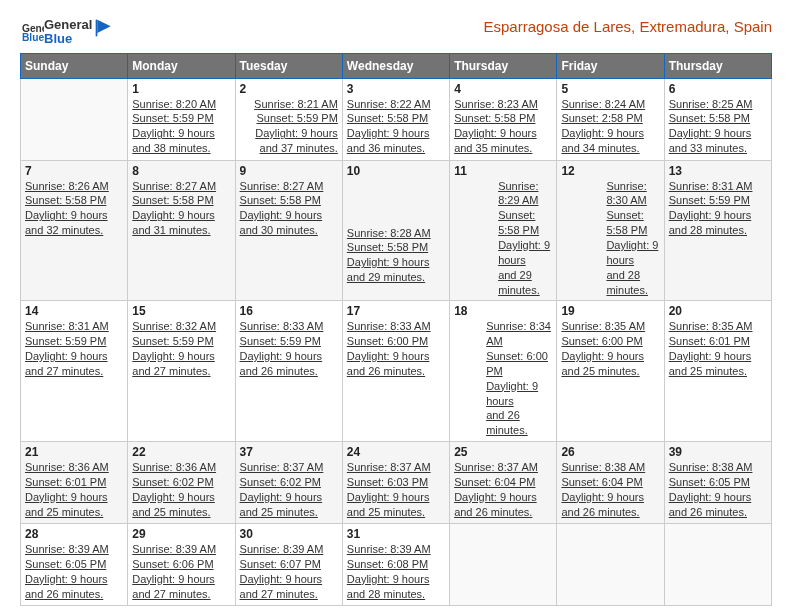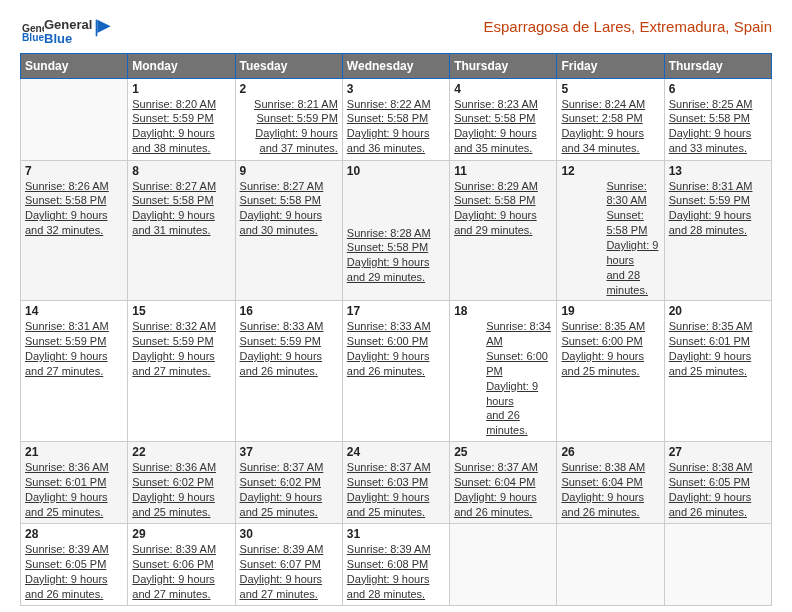--- a/index.html
+++ b/index.html
@@ -195,21 +195,21 @@
           </td>
           <td>
             <div class="day-number">10</div>
             <div class="day-info" style="white-space: pre-line; margin-top: 48px;">Sunrise: 8:28 AM
 Sunset: 5:58 PM
 Daylight: 9 hours
 and 29 minutes.</div>
           </td>
           <td>
             <div class="day-number">11</div>
-            <div class="day-info" style="white-space: pre-line;">Sunrise: 8:29 AM
+            <div class="day-info" style="white-space: pre-line; margin-left: 44px;">Sunrise: 8:29 AM
 Sunset: 5:58 PM
 Daylight: 9 hours
 and 29 minutes.</div>
           </td>
           <td>
             <div class="day-number">12</div>
             <div class="day-info" style="white-space: pre-line; margin-left: 45px;">Sunrise: 8:30 AM
 Sunset: 5:58 PM
 Daylight: 9 hours
 and 28 minutes.</div>
@@ -310,21 +310,21 @@
 and 26 minutes.</div>
           </td>
           <td>
             <div class="day-number">26</div>
             <div class="day-info" style="white-space: pre-line;">Sunrise: 8:38 AM
 Sunset: 6:04 PM
 Daylight: 9 hours
 and 26 minutes.</div>
           </td>
           <td>
-            <div class="day-number">27</div>
+            <div class="day-number">39</div>
             <div class="day-info" style="white-space: pre-line;">Sunrise: 8:38 AM
 Sunset: 6:05 PM
 Daylight: 9 hours
 and 26 minutes.</div>
           </td>
         </tr>
         <tr>
           <td>
             <div class="day-number">28</div>
             <div class="day-info" style="white-space: pre-line;">Sunrise: 8:39 AM

